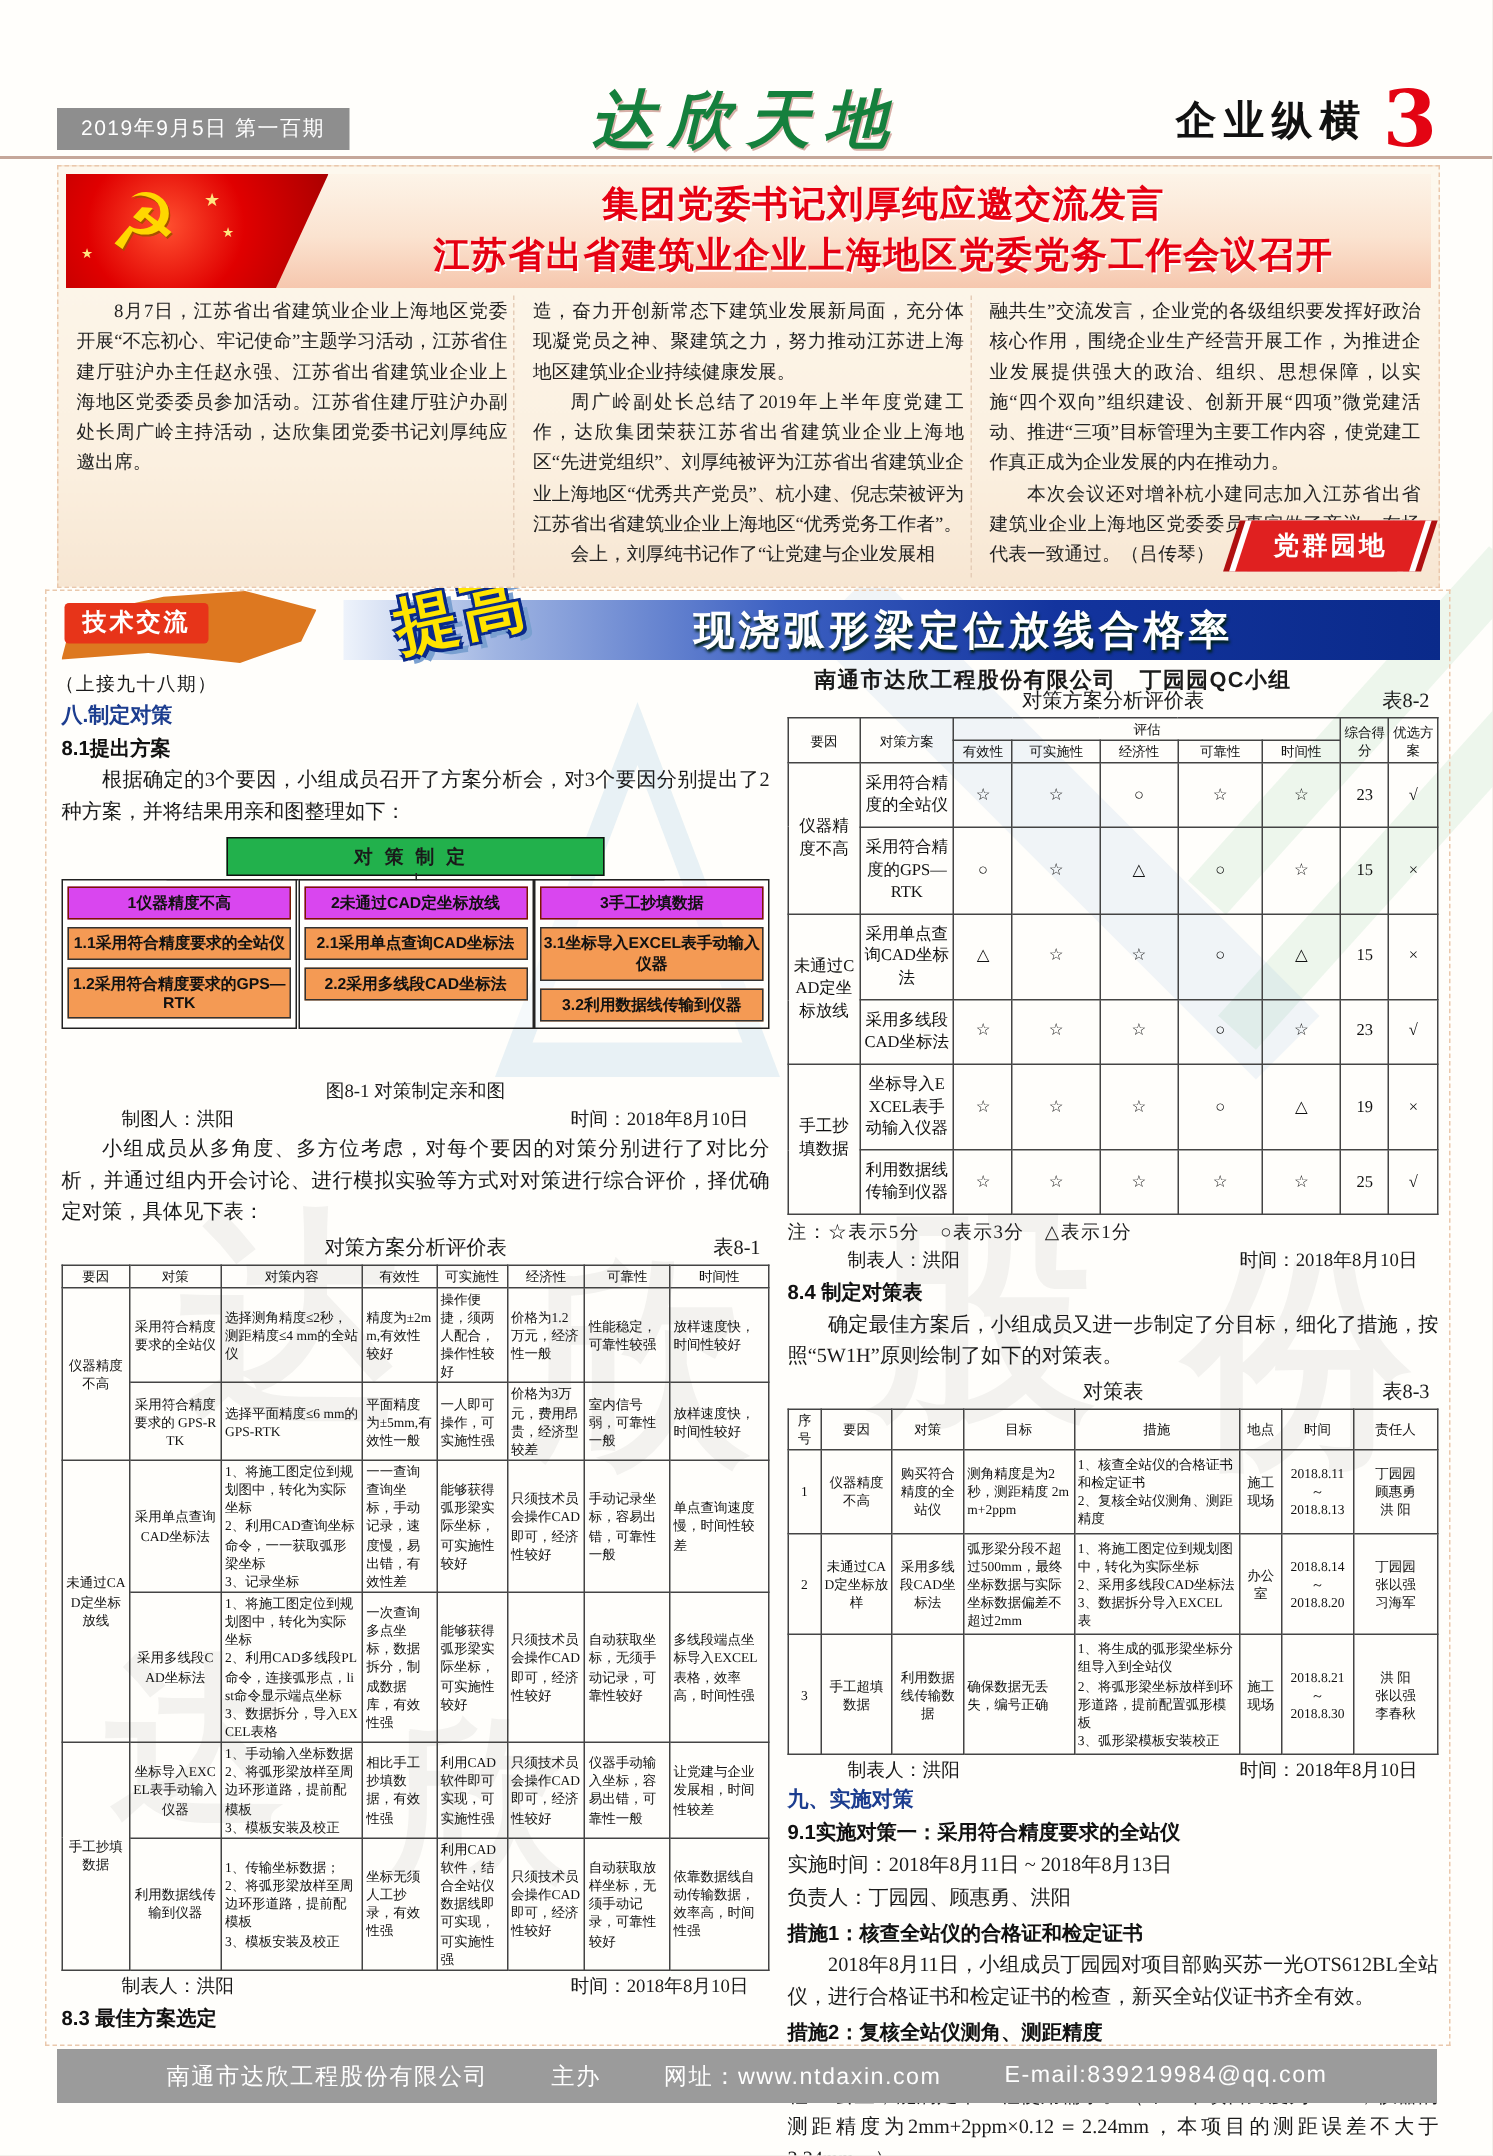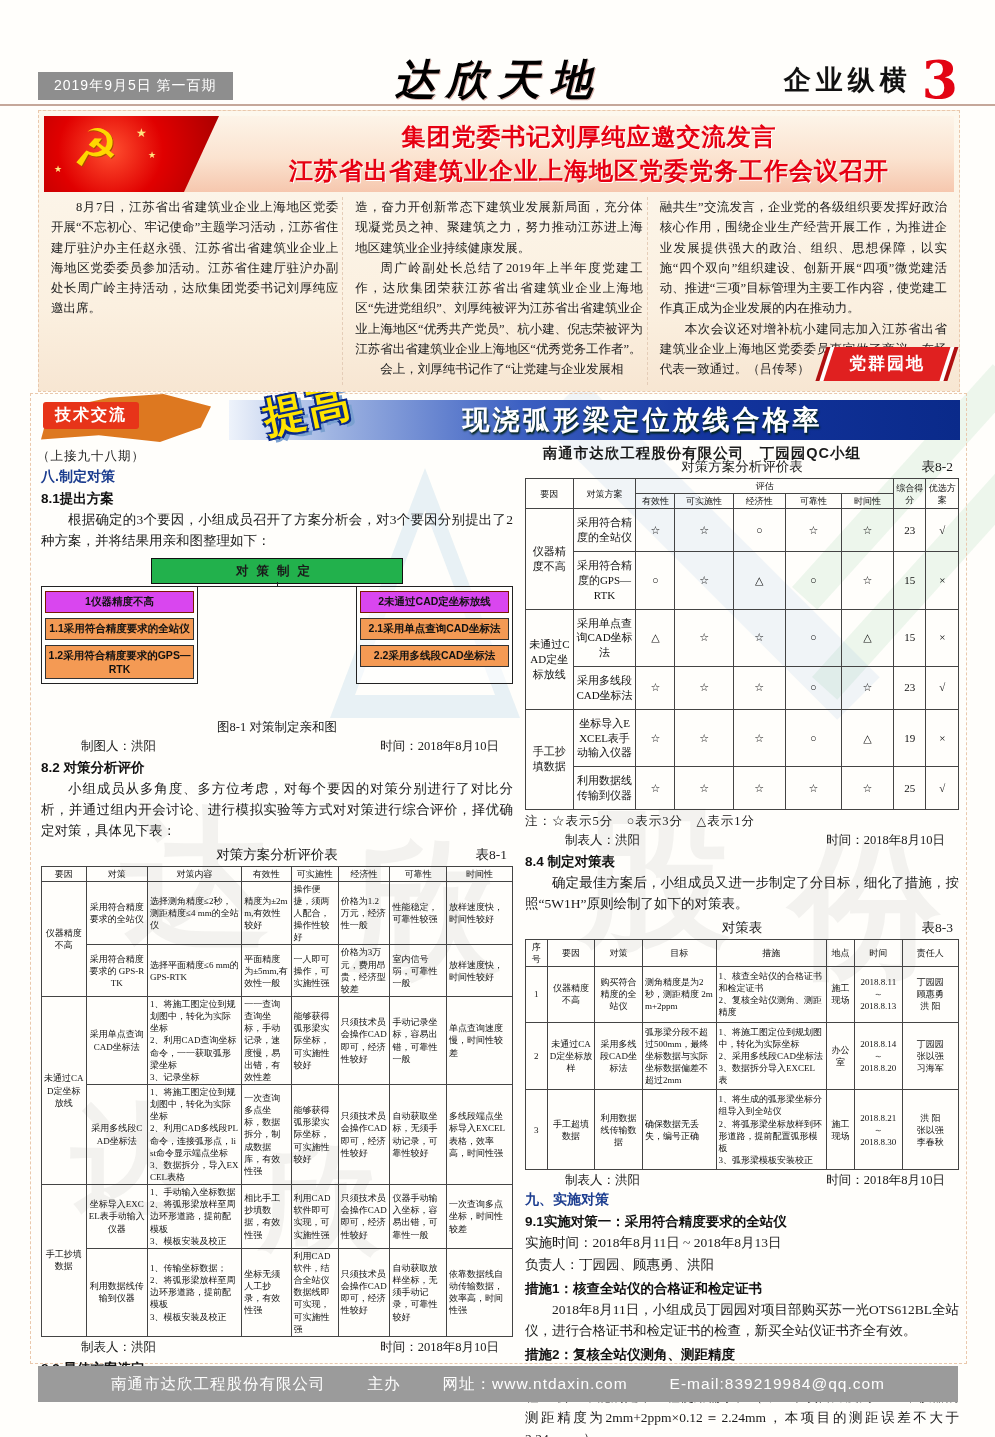--- a/index.html
+++ b/index.html
@@ -11,21 +11,21 @@
   .wm-char{font-size:150px;font-weight:bold;color:rgba(80,80,80,0.07);font-family:"DejaVu Serif",serif;}
   .wm-tri-o{width:0;height:0;border-left:95px solid transparent;border-right:95px solid transparent;border-bottom:250px solid rgba(150,195,225,0.22);}
   .wm-tri-i{width:0;height:0;border-left:70px solid transparent;border-right:70px solid transparent;border-bottom:185px solid #fffefb;}
   .wm-band{height:34px;background:rgba(130,200,150,0.14);transform:rotate(-48deg);}
   .wm-band2{height:60px;background:rgba(140,175,225,0.13);transform:rotate(45deg);}
   
   #hdr{position:absolute;top:52px;left:38px;width:920px;height:50px;z-index:2;}
   .date-box{position:absolute;left:0;bottom:2px;background:#8e8e8e;color:#fff;font-size:14px;
             padding:5px 16px;letter-spacing:1px;font-family:"Liberation Sans",sans-serif;}
   .masthead{position:absolute;left:50%;transform:translateX(-50%);top:0;font-size:42px;font-weight:bold;
-            font-style:italic;color:#000000;letter-spacing:10px;font-family:"DejaVu Serif",serif;
+            font-style:italic;color:#15803d;letter-spacing:10px;font-family:"DejaVu Serif",serif;
             text-shadow:1px 1px 0 #d8b0a8;white-space:nowrap;}
   .hdr-right{position:absolute;right:0;bottom:0;display:flex;align-items:flex-end;gap:10px;}
   .sec-name{font-size:27px;font-weight:bold;letter-spacing:5px;color:#111;padding-bottom:4px;}
   .pg-num{font-size:52px;line-height:44px;font-weight:bold;color:#e30413;font-family:"DejaVu Serif",serif;}
   .rule{position:absolute;top:104px;left:0;width:995px;border-top:2px solid #c5a79a;z-index:2;}
   
   #art{position:absolute;top:110px;left:38px;width:920px;height:280px;z-index:2;
        background:linear-gradient(180deg,#fdf8ee 0%,#fbf0e0 70%,#f7e6d2 100%);
        border:1px dashed #eac8ac;}
   .art-banner{position:absolute;top:5px;left:5px;right:5px;height:76px;overflow:hidden;
@@ -186,29 +186,33 @@
           <div class="d-group">
             <div class="d-red">1仪器精度不高</div>
             <div class="d-orange">1.1采用符合精度要求的全站仪</div>
             <div class="d-orange">1.2采用符合精度要求的GPS—RTK</div>
           </div>
           <div class="d-group">
             <div class="d-red">2未通过CAD定坐标放线</div>
             <div class="d-orange">2.1采用单点查询CAD坐标法</div>
             <div class="d-orange">2.2采用多线段CAD坐标法</div>
           </div>
+          <div class="d-group">
+            <div class="d-red">3手工抄填数据</div>
+            <div class="d-orange">3.1坐标导入EXCEL表手动输入仪器</div>
+            <div class="d-orange">3.2利用数据线传输到仪器</div>
+          </div>
         </div>
       </div>
       <div class="caption">图8-1  对策制定亲和图</div>
       <div class="credit">
         <span>制图人：洪阳</span>
         <span>时间：2018年8月10日</span>
       </div>
 
-      <div class="h-sub">8.2 对策分析评价</div>
       <p class="pbody ind">小组成员从多角度、多方位考虑，对每个要因的对策分别进行了对比分析，并通过组内开会讨论、进行模拟实验等方式对对策进行综合评价，择优确定对策，具体见下表：</p>
       <div class="tbl-title">
         <span>对策方案分析评价表</span>
         <span class="tag">表8-1</span>
       </div>
       <div>
           <table class="qc-table">
             <colgroup>
               <col style="width: 9.5%;">
               <col style="width: 13%;">
@@ -277,21 +281,21 @@
               <tr>
                 <td rowspan="2" class="c">手工抄填数据</td>
                 <td class="c">坐标导入EXCEL表手动输入仪器</td>
                 <td>1、手动输入坐标数据
 2、将弧形梁放样至周边环形道路，提前配模板
 3、模板安装及校正</td>
                 <td>相比手工抄填数据，有效性强</td>
                 <td>利用CAD软件即可实现，可实施性强</td>
                 <td>只须技术员会操作CAD即可，经济性较好</td>
                 <td>仪器手动输入坐标，容易出错，可靠性一般</td>
-                <td>一次查询多点坐标，时间性较差</td>
+                <td>让党建与企业发展相，时间性较差</td>
               </tr>
               <tr>
                 <td class="c">利用数据线传输到仪器</td>
                 <td>1、传输坐标数据；
 2、将弧形梁放样至周边环形道路，提前配模板
 3、模板安装及校正</td>
                 <td>坐标无须人工抄录，有效性强</td>
                 <td>利用CAD软件，结合全站仪数据线即可实现，可实施性强</td>
                 <td>只须技术员会操作CAD即可，经济性较好</td>
                 <td>自动获取放样坐标，无须手动记录，可靠性较好</td>

